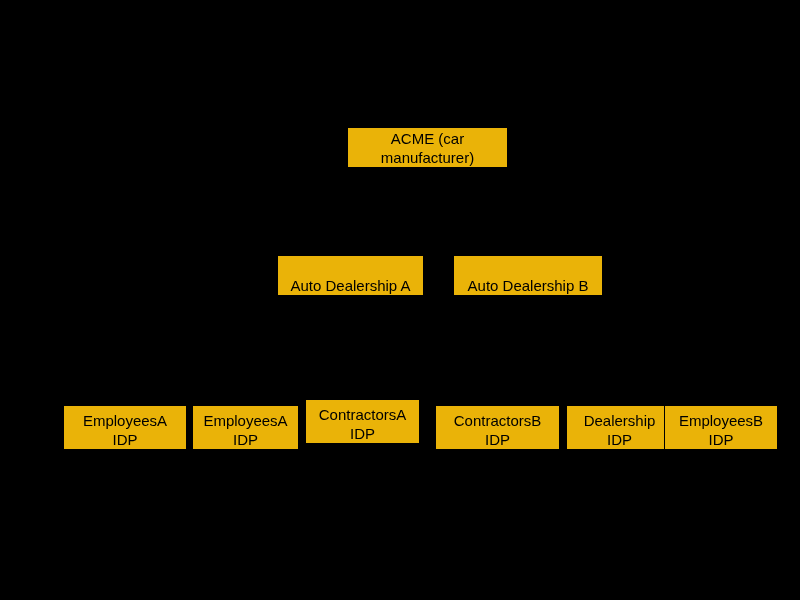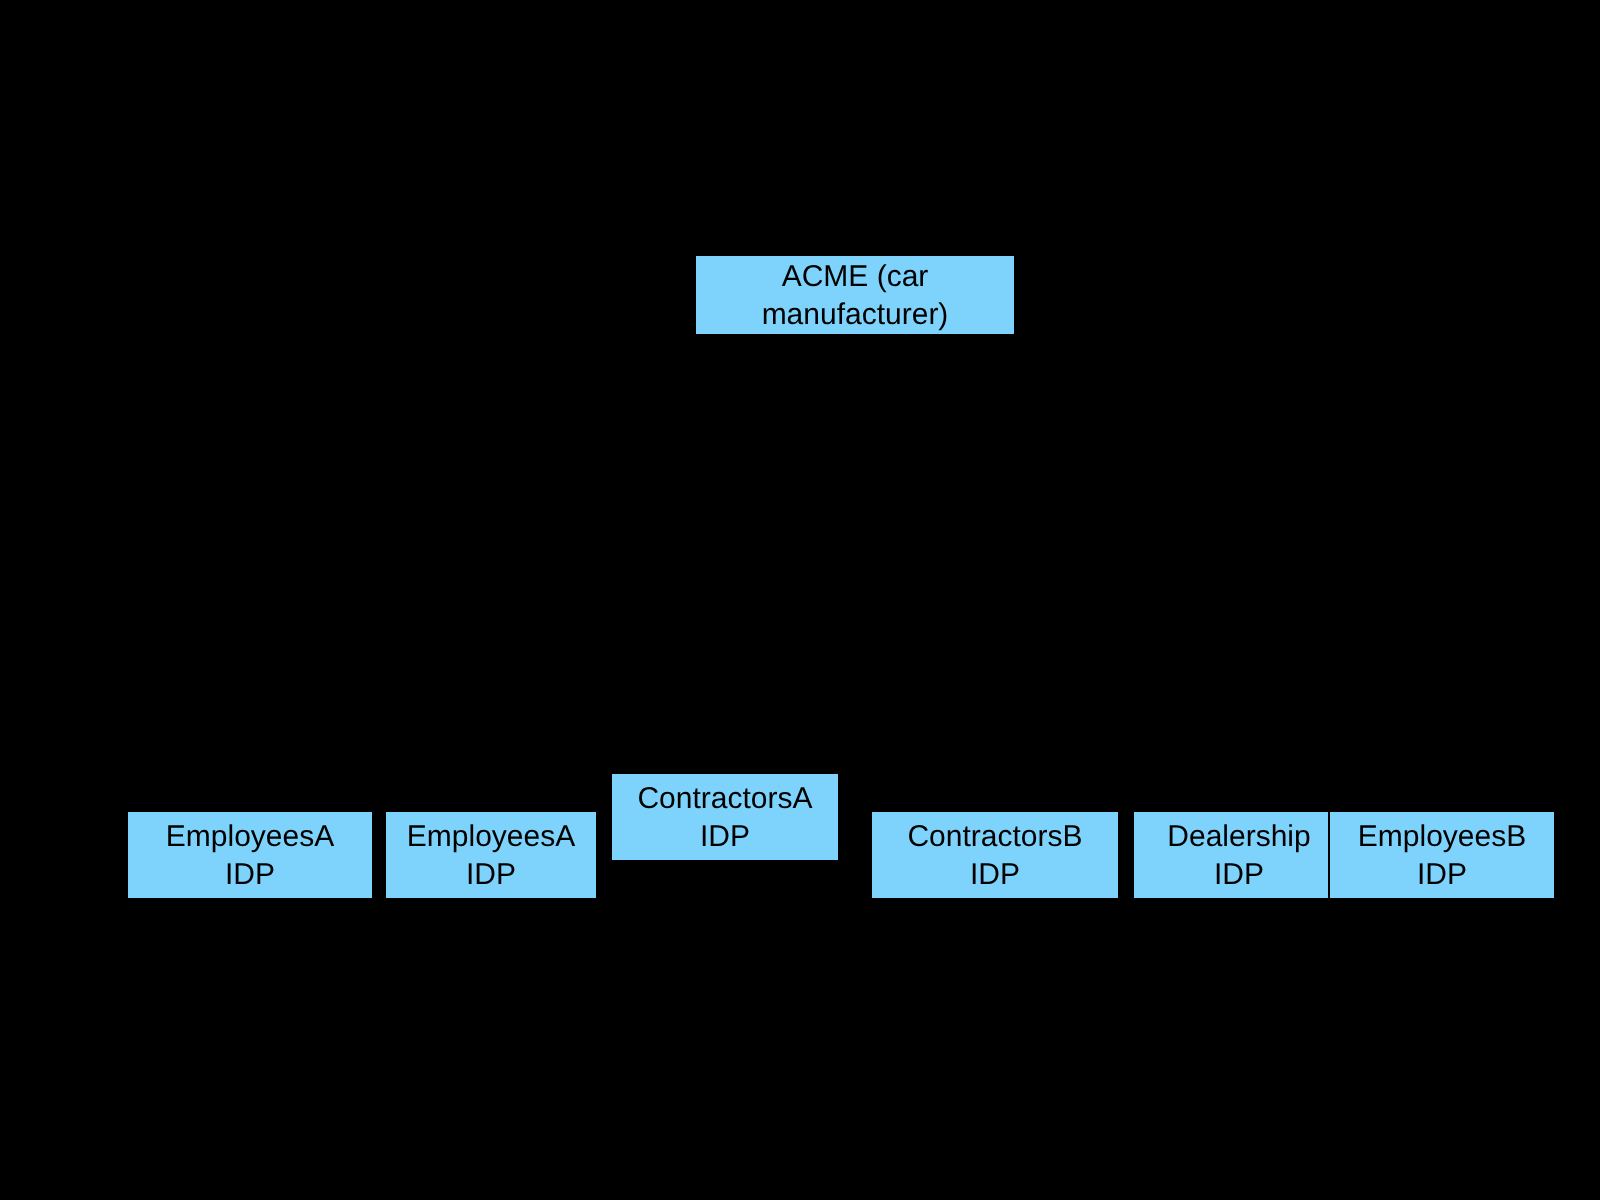--- a/index.html
+++ b/index.html
@@ -11,57 +11,63 @@
     position: relative;
     width: 800px;
     height: 600px;
     background: #000000;
     overflow: hidden;
     font-family: "Liberation Sans", sans-serif;
   }
   .node {
     position: absolute;
     box-sizing: border-box;
-    background: #7dd3fc;
+    background: #eab308;
     border: 1px solid #000000;
     color: #000000;
     display: flex;
-    align-items: center;
+    align-items: flex-end;
     justify-content: center;
     text-align: center;
     font-size: 15px;
     line-height: 19px;
   }
   .node .node-label {
     white-space: pre-line;
   }
   
   #node-acme          { left: 347px; top: 127px; width: 161px; height: 41px; }
   
   #node-dealership-a  { left: 277px; top: 255px; width: 147px; height: 41px; }
   #node-dealership-b  { left: 453px; top: 255px; width: 150px; height: 41px; }
   
   #node-employees-a   { left: 63px;  top: 405px; width: 124px; height: 45px; }
   #node-mechanics-a   { left: 192px; top: 405px; width: 107px; height: 45px; }
-  #node-contractors-a { left: 305px; top: 386px; width: 115px; height: 45px; }
+  #node-contractors-a { left: 305px; top: 399px; width: 115px; height: 45px; }
   #node-contractors-b { left: 435px; top: 405px; width: 125px; height: 45px; }
   #node-mechanics-b   { left: 566px; top: 405px; width: 107px; height: 45px; }
   #node-employees-b   { left: 664px; top: 405px; width: 114px; height: 45px; }
 </style>
 </head>
 <body>
 
 <div class="canvas">
 
   <div class="node" id="node-acme">
     <span class="node-label">ACME (car
 manufacturer)</span>
   </div>
 
+  <div class="node" id="node-dealership-a">
+    <span class="node-label">Auto Dealership A</span>
+  </div>
 
+  <div class="node" id="node-dealership-b">
+    <span class="node-label">Auto Dealership B</span>
+  </div>
 
   <div class="node" id="node-employees-a">
     <span class="node-label">EmployeesA
 IDP</span>
   </div>
 
   <div class="node" id="node-mechanics-a">
     <span class="node-label">EmployeesA
 IDP</span>
   </div>

